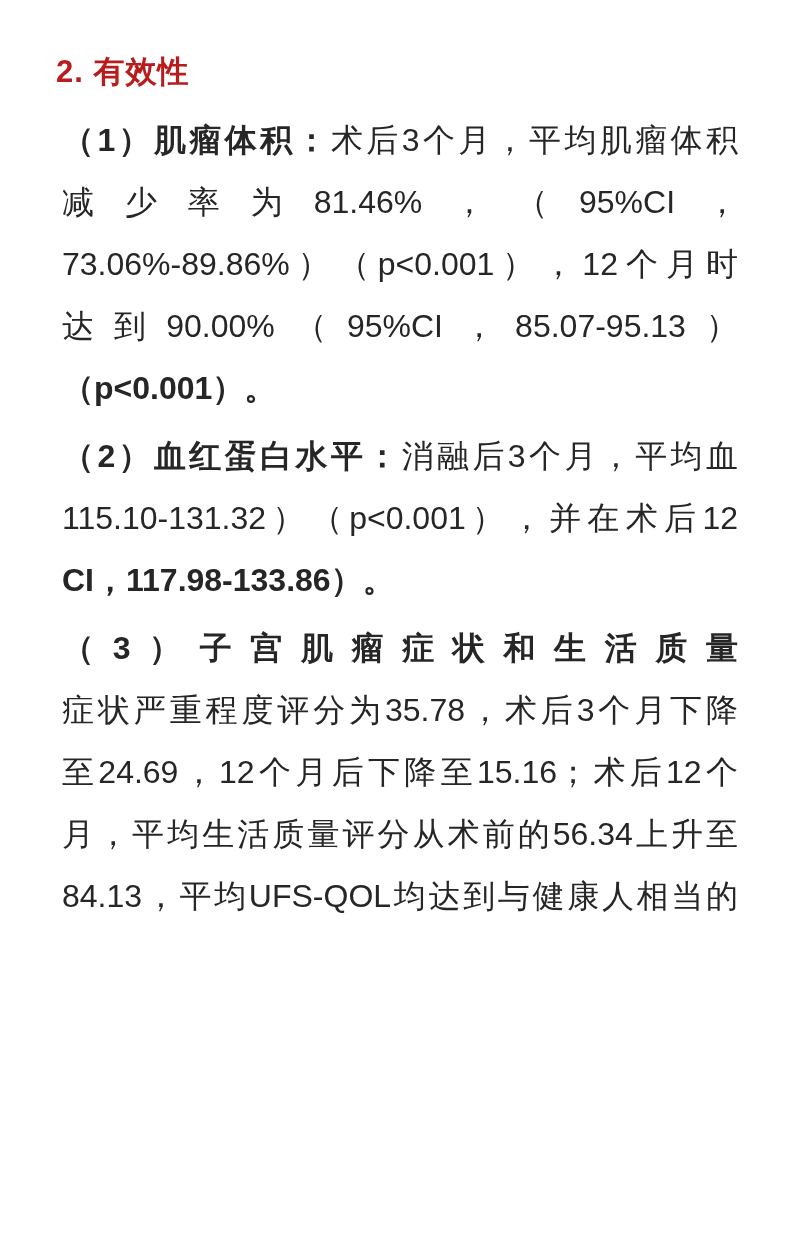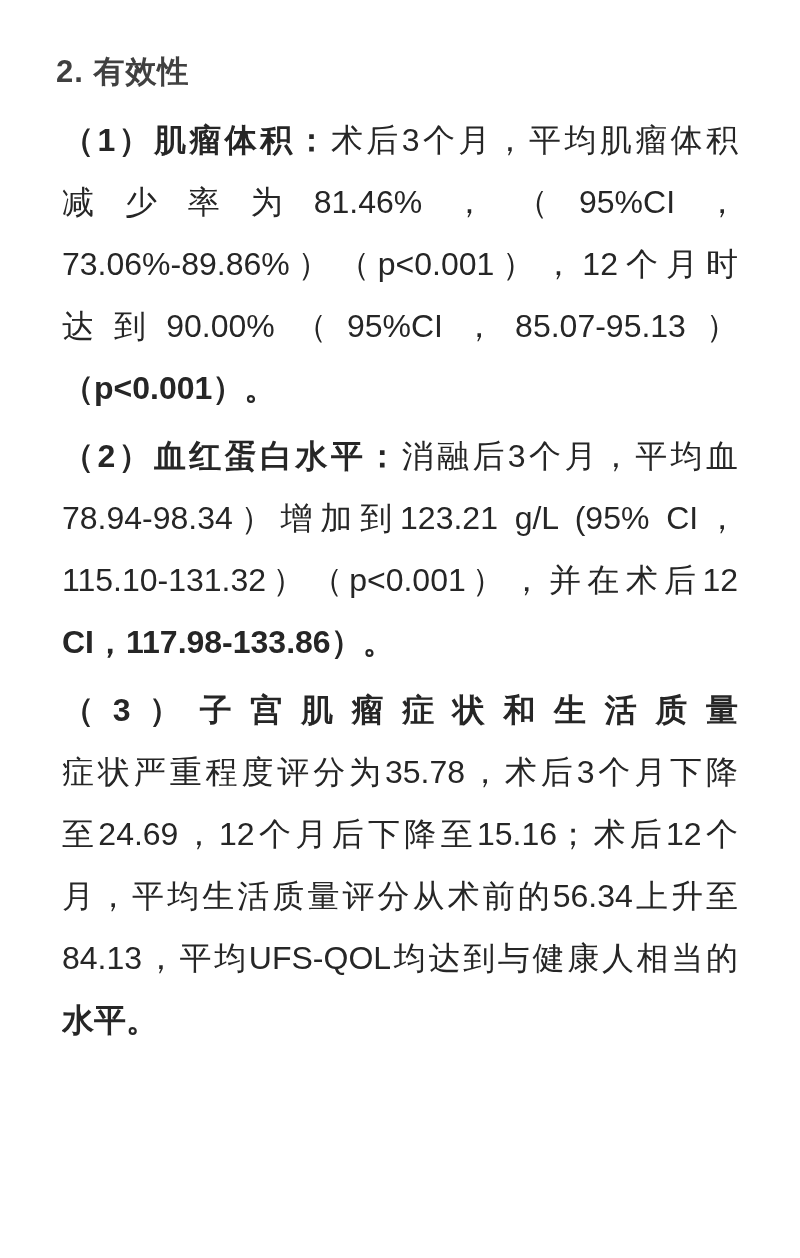--- a/index.html
+++ b/index.html
@@ -48,37 +48,35 @@
   }
 
   .line .bold {
     font-weight: 700;
   }
 </style>
 </head>
 <body>
 
 <div class="page" style="color: rgb(38, 38, 38); background: rgb(255, 255, 255);">
-  <h2 class="heading" style="color: #404040;">2. 有效性</h2>
+  <h2 class="heading" style="color: #b91c1c;">2. 有效性</h2>
   <div id="paragraphs">
       <div class="paragraph">
         <div class="line"><span class="bold">（1）肌瘤体积：</span><span>术后3个月，平均肌瘤体积</span></div>
         <div class="line"><span>减少率为81.46%，（95%CI，</span></div>
         <div class="line"><span>73.06%-89.86%）（p&lt;0.001），12个月时</span></div>
         <div class="line"><span>达到90.00%（95%CI，85.07-95.13）</span></div>
         <div class="line last"><span>（p&lt;0.001）。</span></div>
       </div>
       <div class="paragraph">
         <div class="line"><span class="bold">（2）血红蛋白水平：</span><span>消融后3个月，平均血</span></div>
-        <div class="line"><span>78.94-98.34）增加到123.21 g/L (95% CI，</span></div>
         <div class="line"><span>115.10-131.32）（p&lt;0.001），并在术后12</span></div>
         <div class="line last"><span>CI，117.98-133.86）。</span></div>
       </div>
       <div class="paragraph">
         <div class="line"><span class="bold">（3）子宫肌瘤症状和生活质量</span></div>
         <div class="line"><span>症状严重程度评分为35.78，术后3个月下降</span></div>
         <div class="line"><span>至24.69，12个月后下降至15.16；术后12个</span></div>
         <div class="line"><span>月，平均生活质量评分从术前的56.34上升至</span></div>
         <div class="line"><span>84.13，平均UFS-QOL均达到与健康人相当的</span></div>
-        <div class="line last"><span>水平。</span></div>
       </div>
     </div>
 </div>
 
 </body></html>

